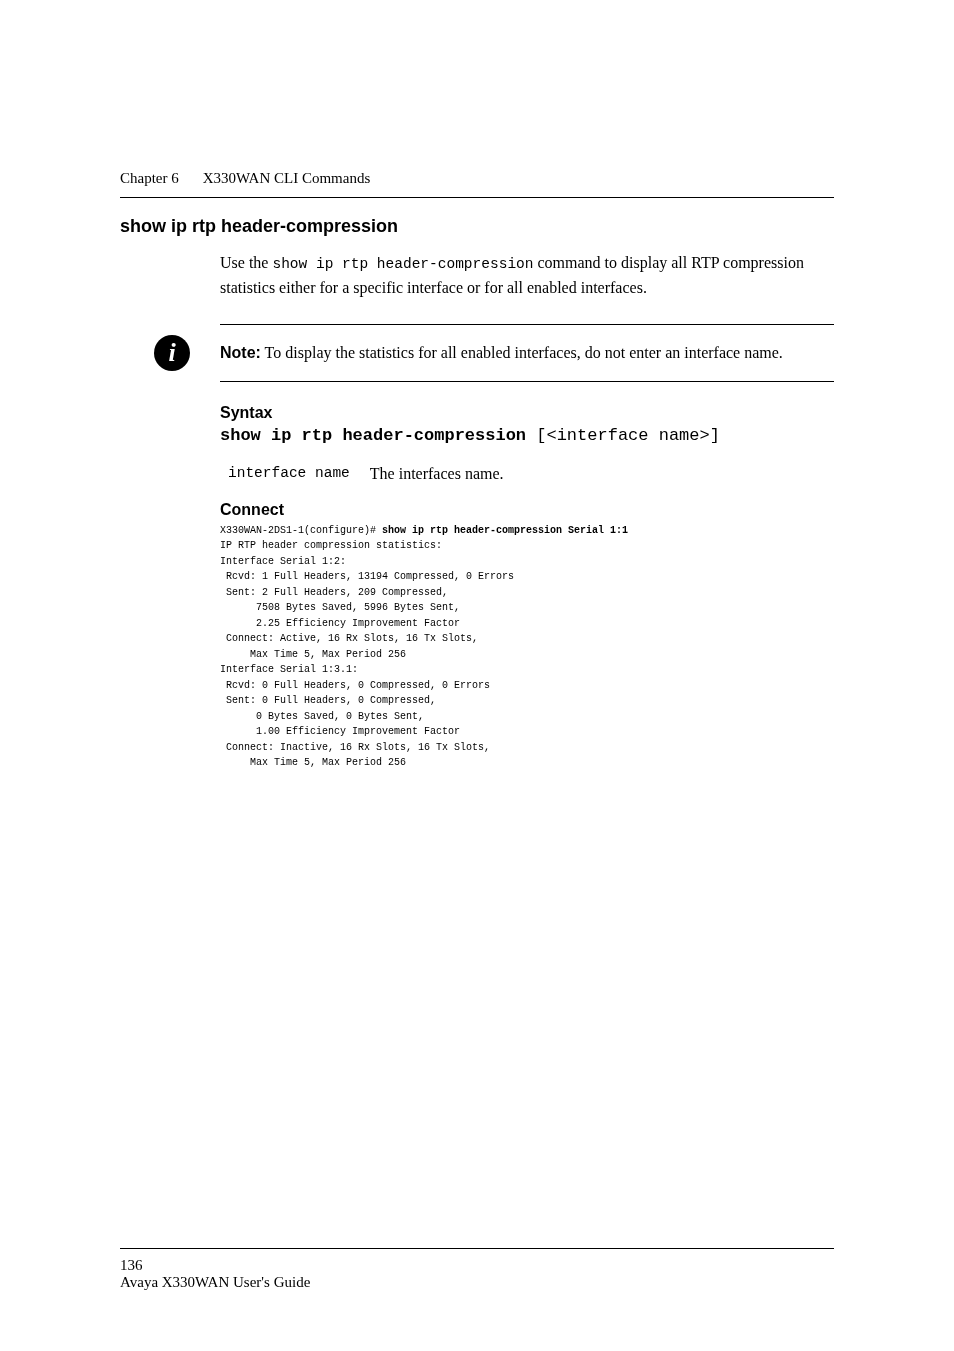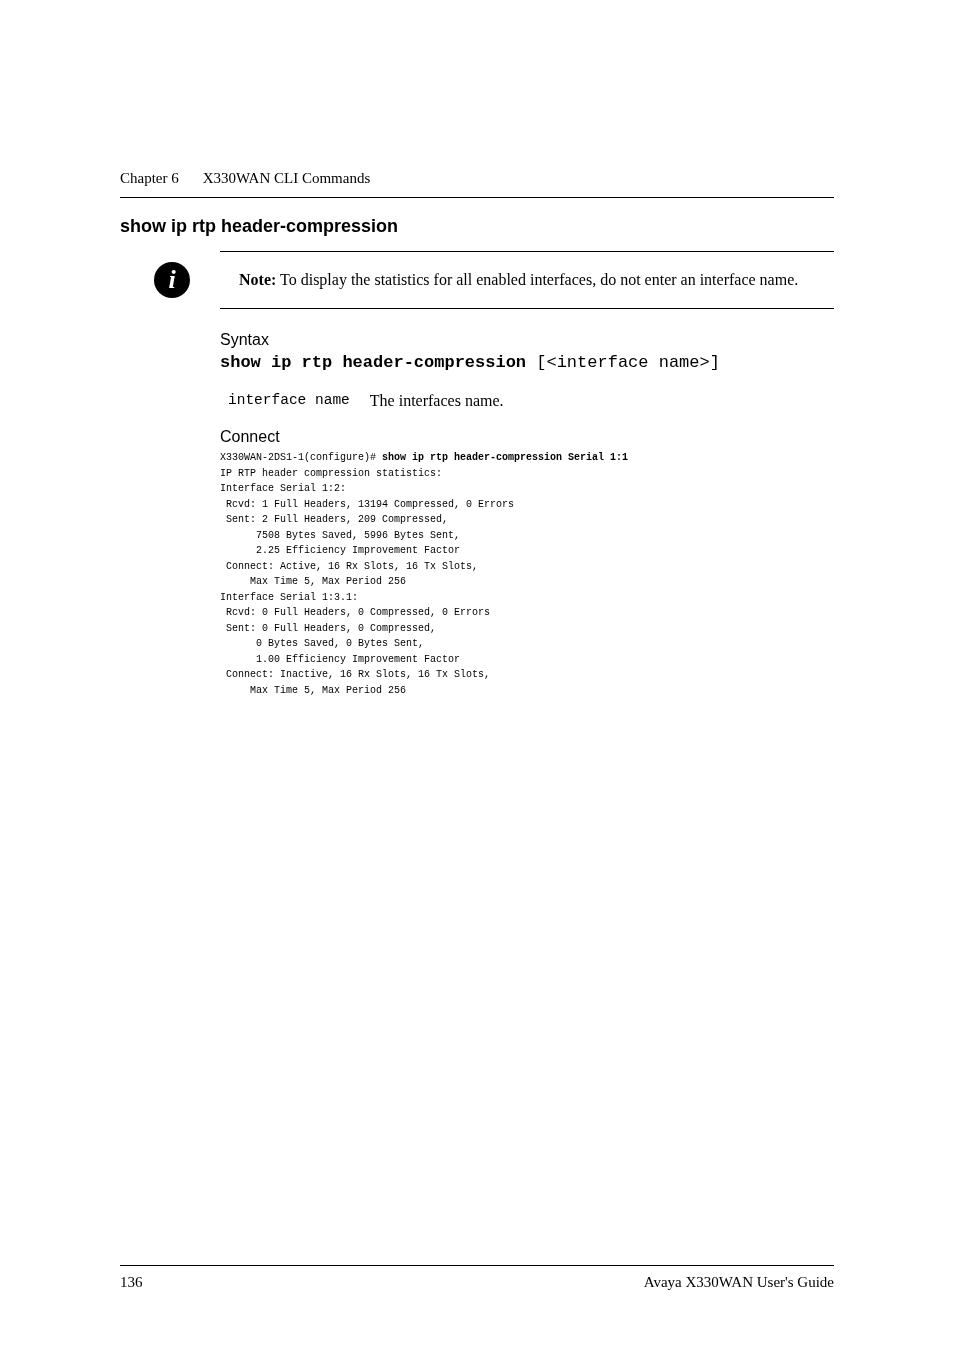--- a/index.html
+++ b/index.html
@@ -64,24 +64,24 @@
       font-size: 26px;
       display: flex;
       align-items: center;
       justify-content: center;
       margin-left: -66px;
     }
     .note-text {
       font-size: 16px;
       line-height: 1.5;
     }
-    .note-text .bold { font-family: Liberation Serif, serif; font-weight: bold; margin-left: 19px; }
+    .note-text .bold { font-family: Liberation Sans, sans-serif; font-weight: bold; }
     .subheading {
       font-family: Arial, Helvetica, sans-serif;
-      font-weight: normal;
+      font-weight: bold;
       font-size: 16px;
       margin-bottom: 4px;
     }
     .syntax-line {
       font-family: 'Courier New', Courier, monospace;
       font-size: 17px;
       margin-bottom: 20px;
     }
     .syntax-line .bold { font-weight: bold; }
     .param-row {
@@ -101,33 +101,37 @@
     .footer {
       position: absolute;
       left: 120px;
       right: 120px;
       bottom: 60px;
       border-top: 1px solid #000;
       padding-top: 8px;
       display: flex;
       justify-content: space-between;
       font-size: 15px;
+      flex-direction: column;
     }
   </style>
 </head>
 <body>
 
 <div class="page">
   <div class="header">
     <span>Chapter 6</span>
     <span>X330WAN CLI Commands</span>
   </div>
 
   <div class="section-title">show ip rtp header-compression</div>
 
+  <div class="body-indent intro">
+    <span>Use the </span><span class="mono">show ip rtp header-compression</span><span> command to display all RTP compression statistics either for a specific interface or for all enabled interfaces.</span>
+  </div>
 
   <div class="note-block">
     <div class="rule"></div>
     <div class="note-row">
       <div class="note-icon">i</div>
       <div class="note-text">
         <span class="bold">Note:</span><span>  To display the statistics for all enabled interfaces, do not enter an interface name.</span>
       </div>
     </div>
     <div class="rule"></div>

